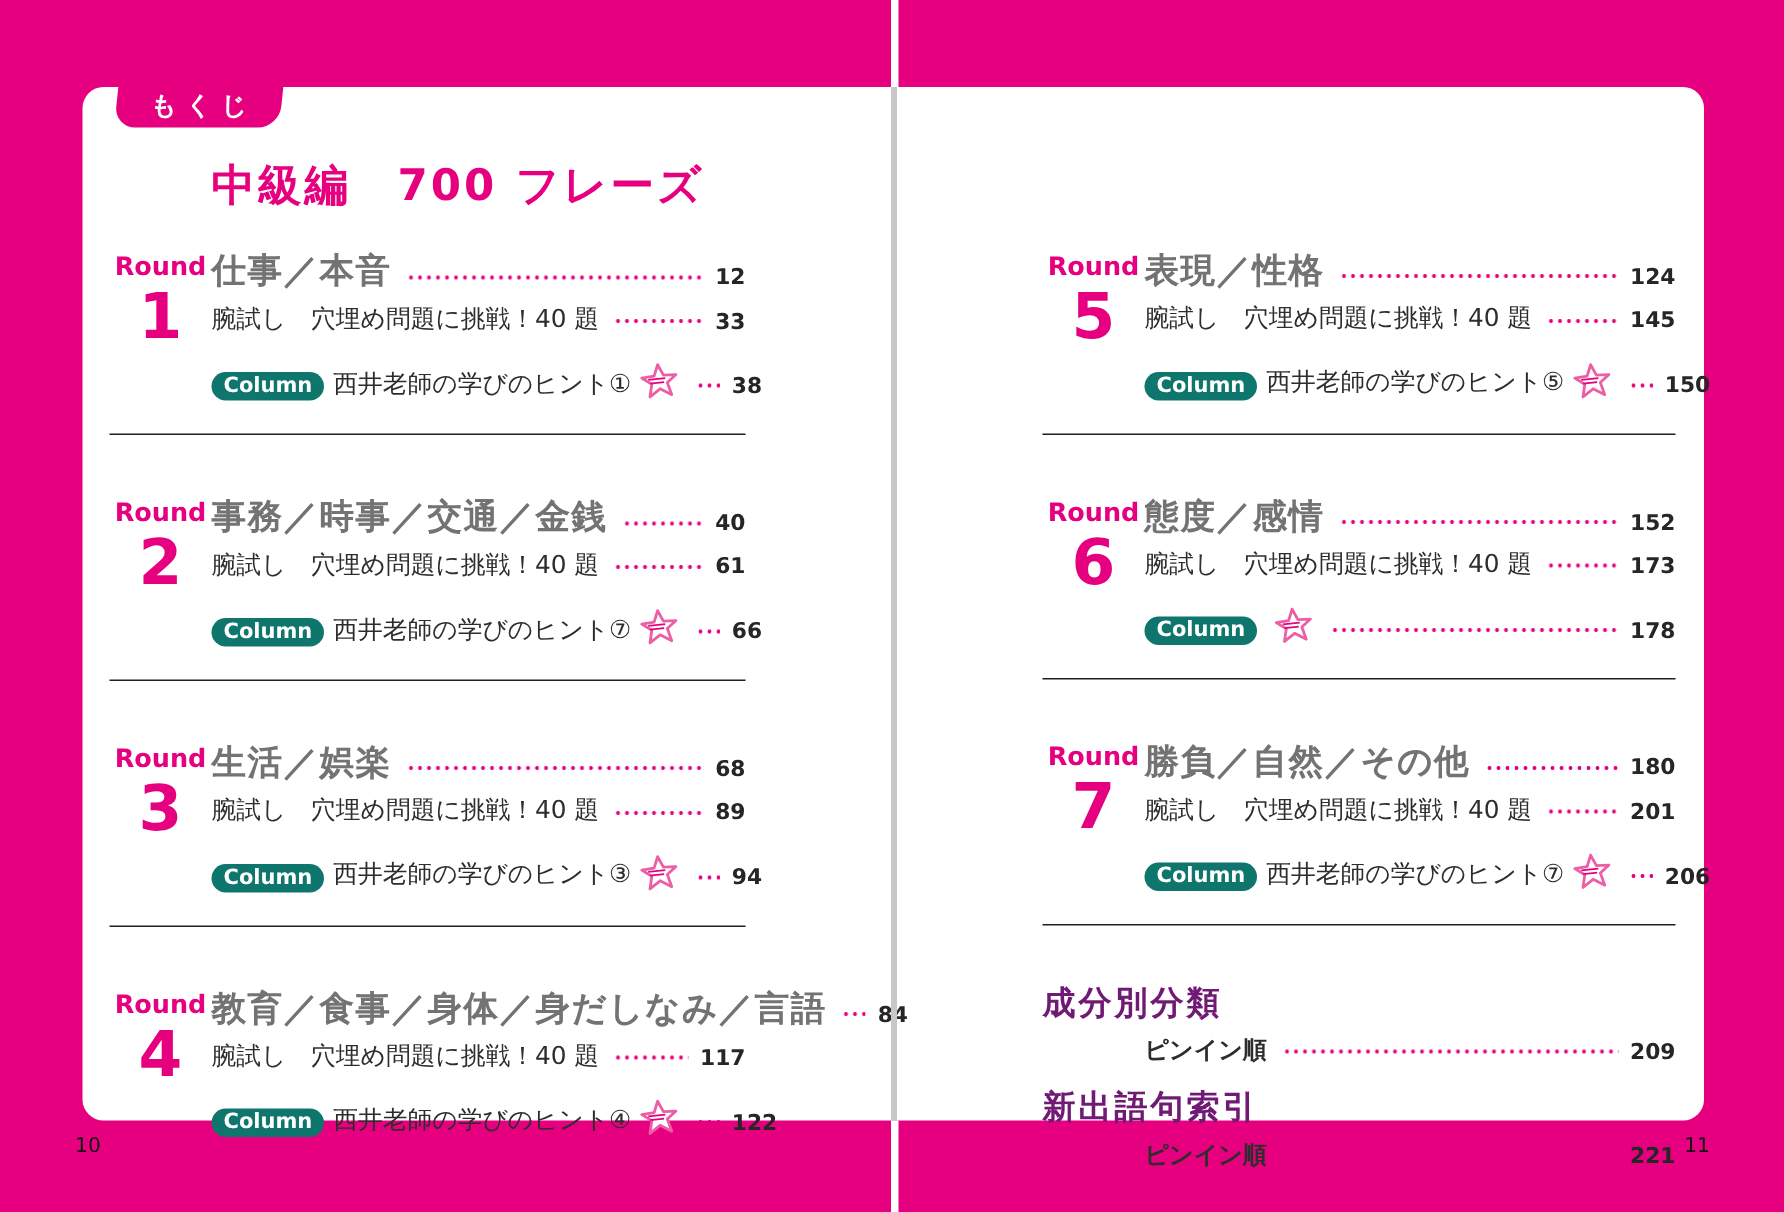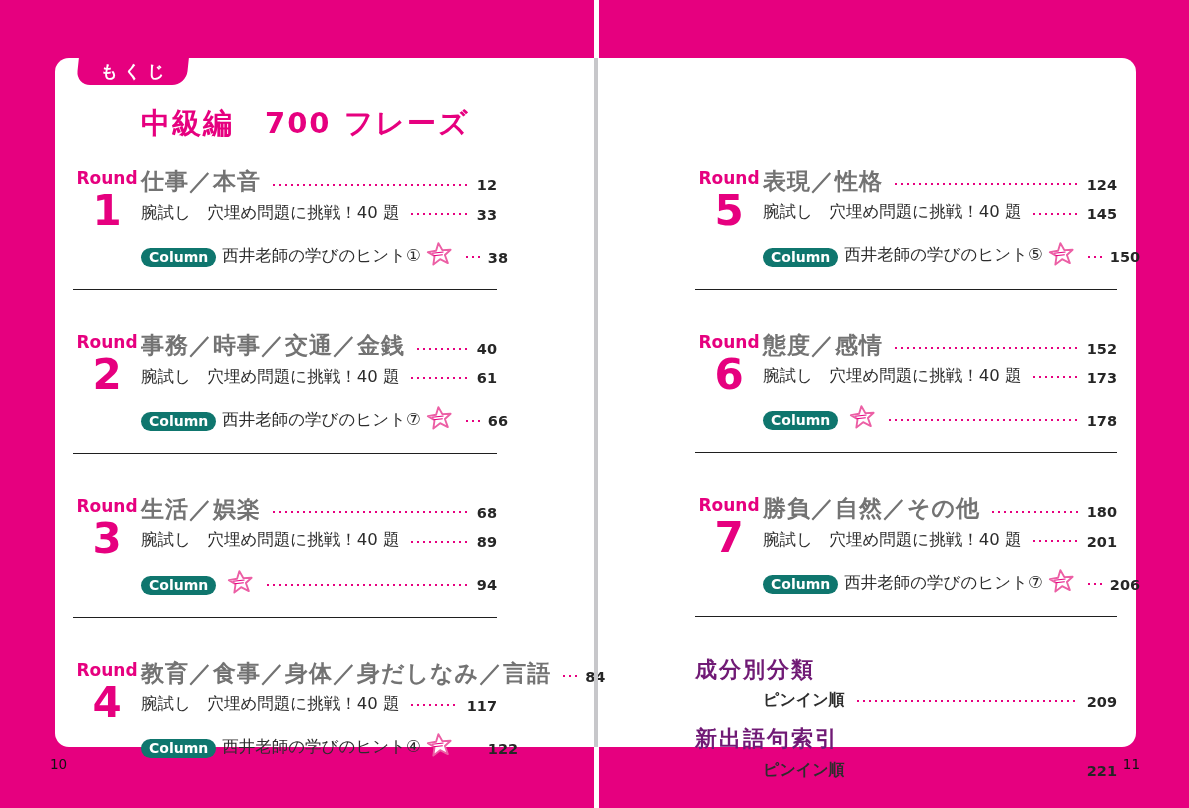--- a/index.html
+++ b/index.html
@@ -152,20 +152,21 @@
               <span class="leader"></span>
               <span class="pagenum">68</span>
             </div>
             <div class="row sub-row">
               <span class="sub-text">腕試し　穴埋め問題に挑戦！40 題</span>
               <span class="leader"></span>
               <span class="pagenum">89</span>
             </div>
             <div class="row sub-row">
               <span class="badge">Column</span>
+              <span class="sub-text">西井老師の学びのヒント③</span>
               <svg class="stamp" viewBox="0 0 26 24">
                 <path d="M13 2 L16 9 L24 9.5 L18 14 L20 22 L13 17.5 L6 22 L8 14 L2 9.5 L10 9 Z" fill="#ffffff" stroke="#ec5fa5" stroke-width="1.8" stroke-linejoin="round"></path>
                 <path d="M6 11 h11 M7 13.5 h9" stroke="#e6007f" stroke-width="1.1" fill="none"></path>
               </svg>
               <span class="leader"></span>
               <span class="pagenum">94</span>
             </div>
           </div>
         </div>
         <hr class="rule">

